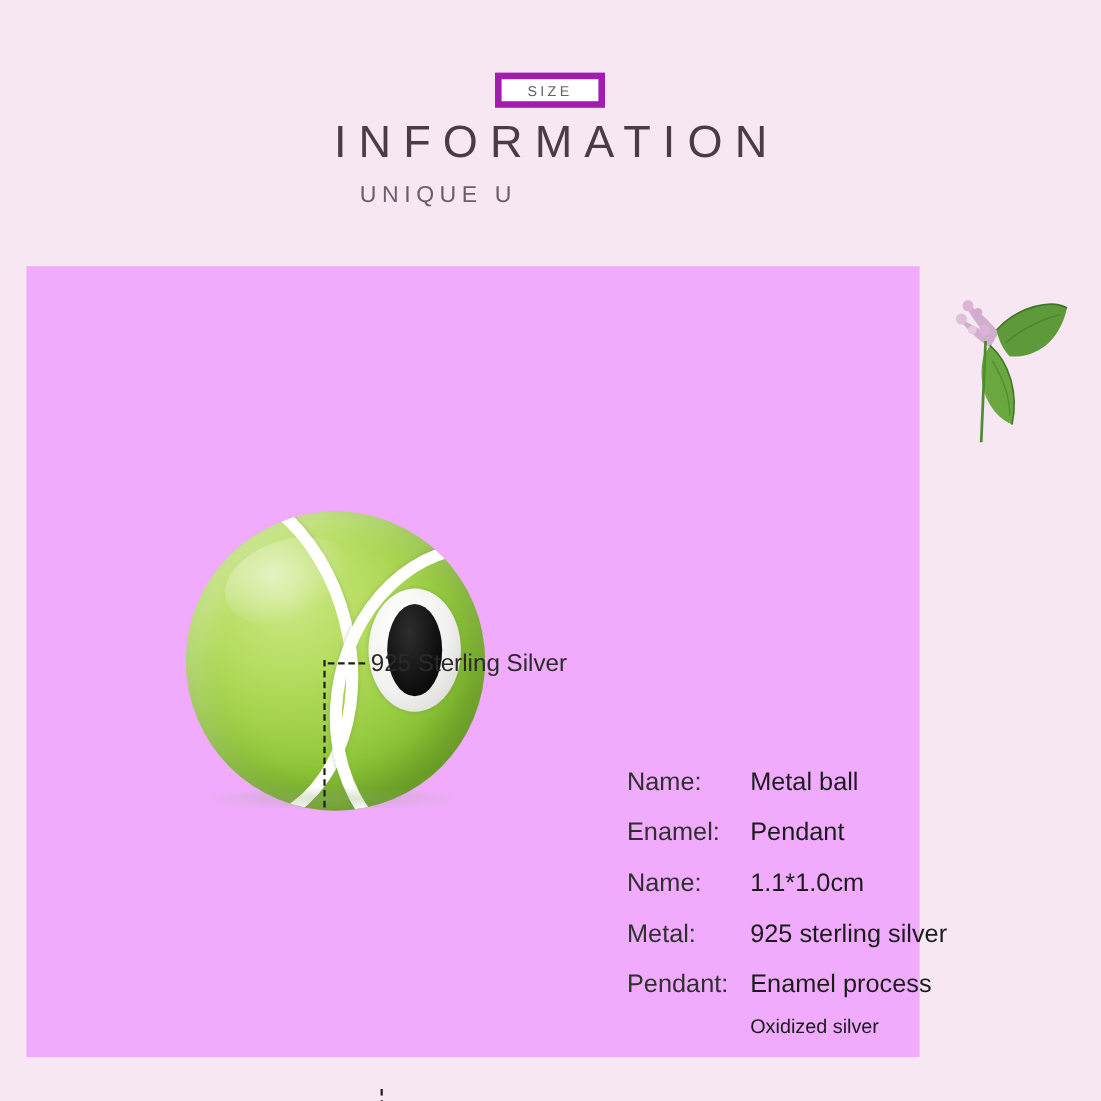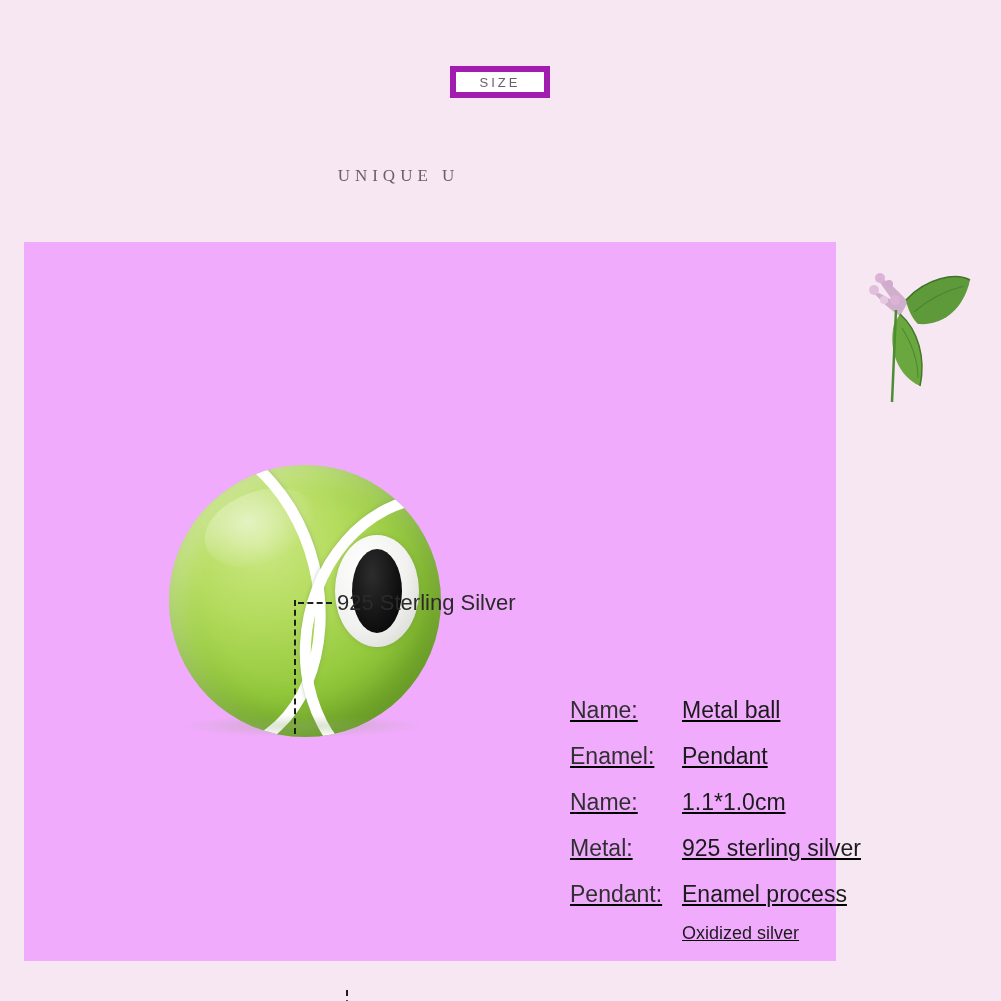--- a/index.html
+++ b/index.html
@@ -49,25 +49,24 @@
     letter-spacing: 11px;
     color: #4a3b46;
     font-weight: 400;
     text-indent: 11px;
   }
   .sub-title {
     position: absolute;
     left: 0;
     top: 166px;
     width: 792px;
-    font-size: 17px;
+    font-size: 21px;
     letter-spacing: 5px;
     color: #6d5c6a;
     text-indent: 5px;
-    font-family: Liberation Serif, serif;
   }
 
   
   .card {
     position: absolute;
     left: 24px;
     top: 242px;
     width: 812px;
     height: 719px;
     background: #f0abfc;
@@ -190,21 +189,20 @@
     height: 78px;
     border-left: 2px dashed #1e1e1e;
   }
 
   
   .specs {
     position: absolute;
     left: 546px;
     top: 455px;
     width: 400px;
-    text-decoration: underline;
   }
   .spec-row {
     display: flex;
     align-items: baseline;
     margin-bottom: 19px;
   }
   .spec-key {
     width: 112px;
     flex: 0 0 112px;
     font-size: 23px;
@@ -228,20 +226,21 @@
     top: 10px;
     width: 140px;
     height: 170px;
   }
 </style>
 </head>
 <body>
 
 <div class="header">
   <div class="size-badge">SIZE</div>
+  <div class="info-title">INFORMATION</div>
   <div class="sub-title">UNIQUE U</div>
 </div>
 
 <div class="card">
 
   <div class="leaf-deco">
     <svg width="140" height="170" viewBox="0 0 140 170" xmlns="http://www.w3.org/2000/svg">
       <g>
         <path d="M74 50 C60 34 50 26 42 24 C48 34 54 42 60 50 C52 44 44 40 38 39 C46 48 56 58 66 64 Z" fill="#c9a4c6" opacity="0.85"></path>
         <circle cx="46" cy="26" r="5" fill="#dcb3d6"></circle>

